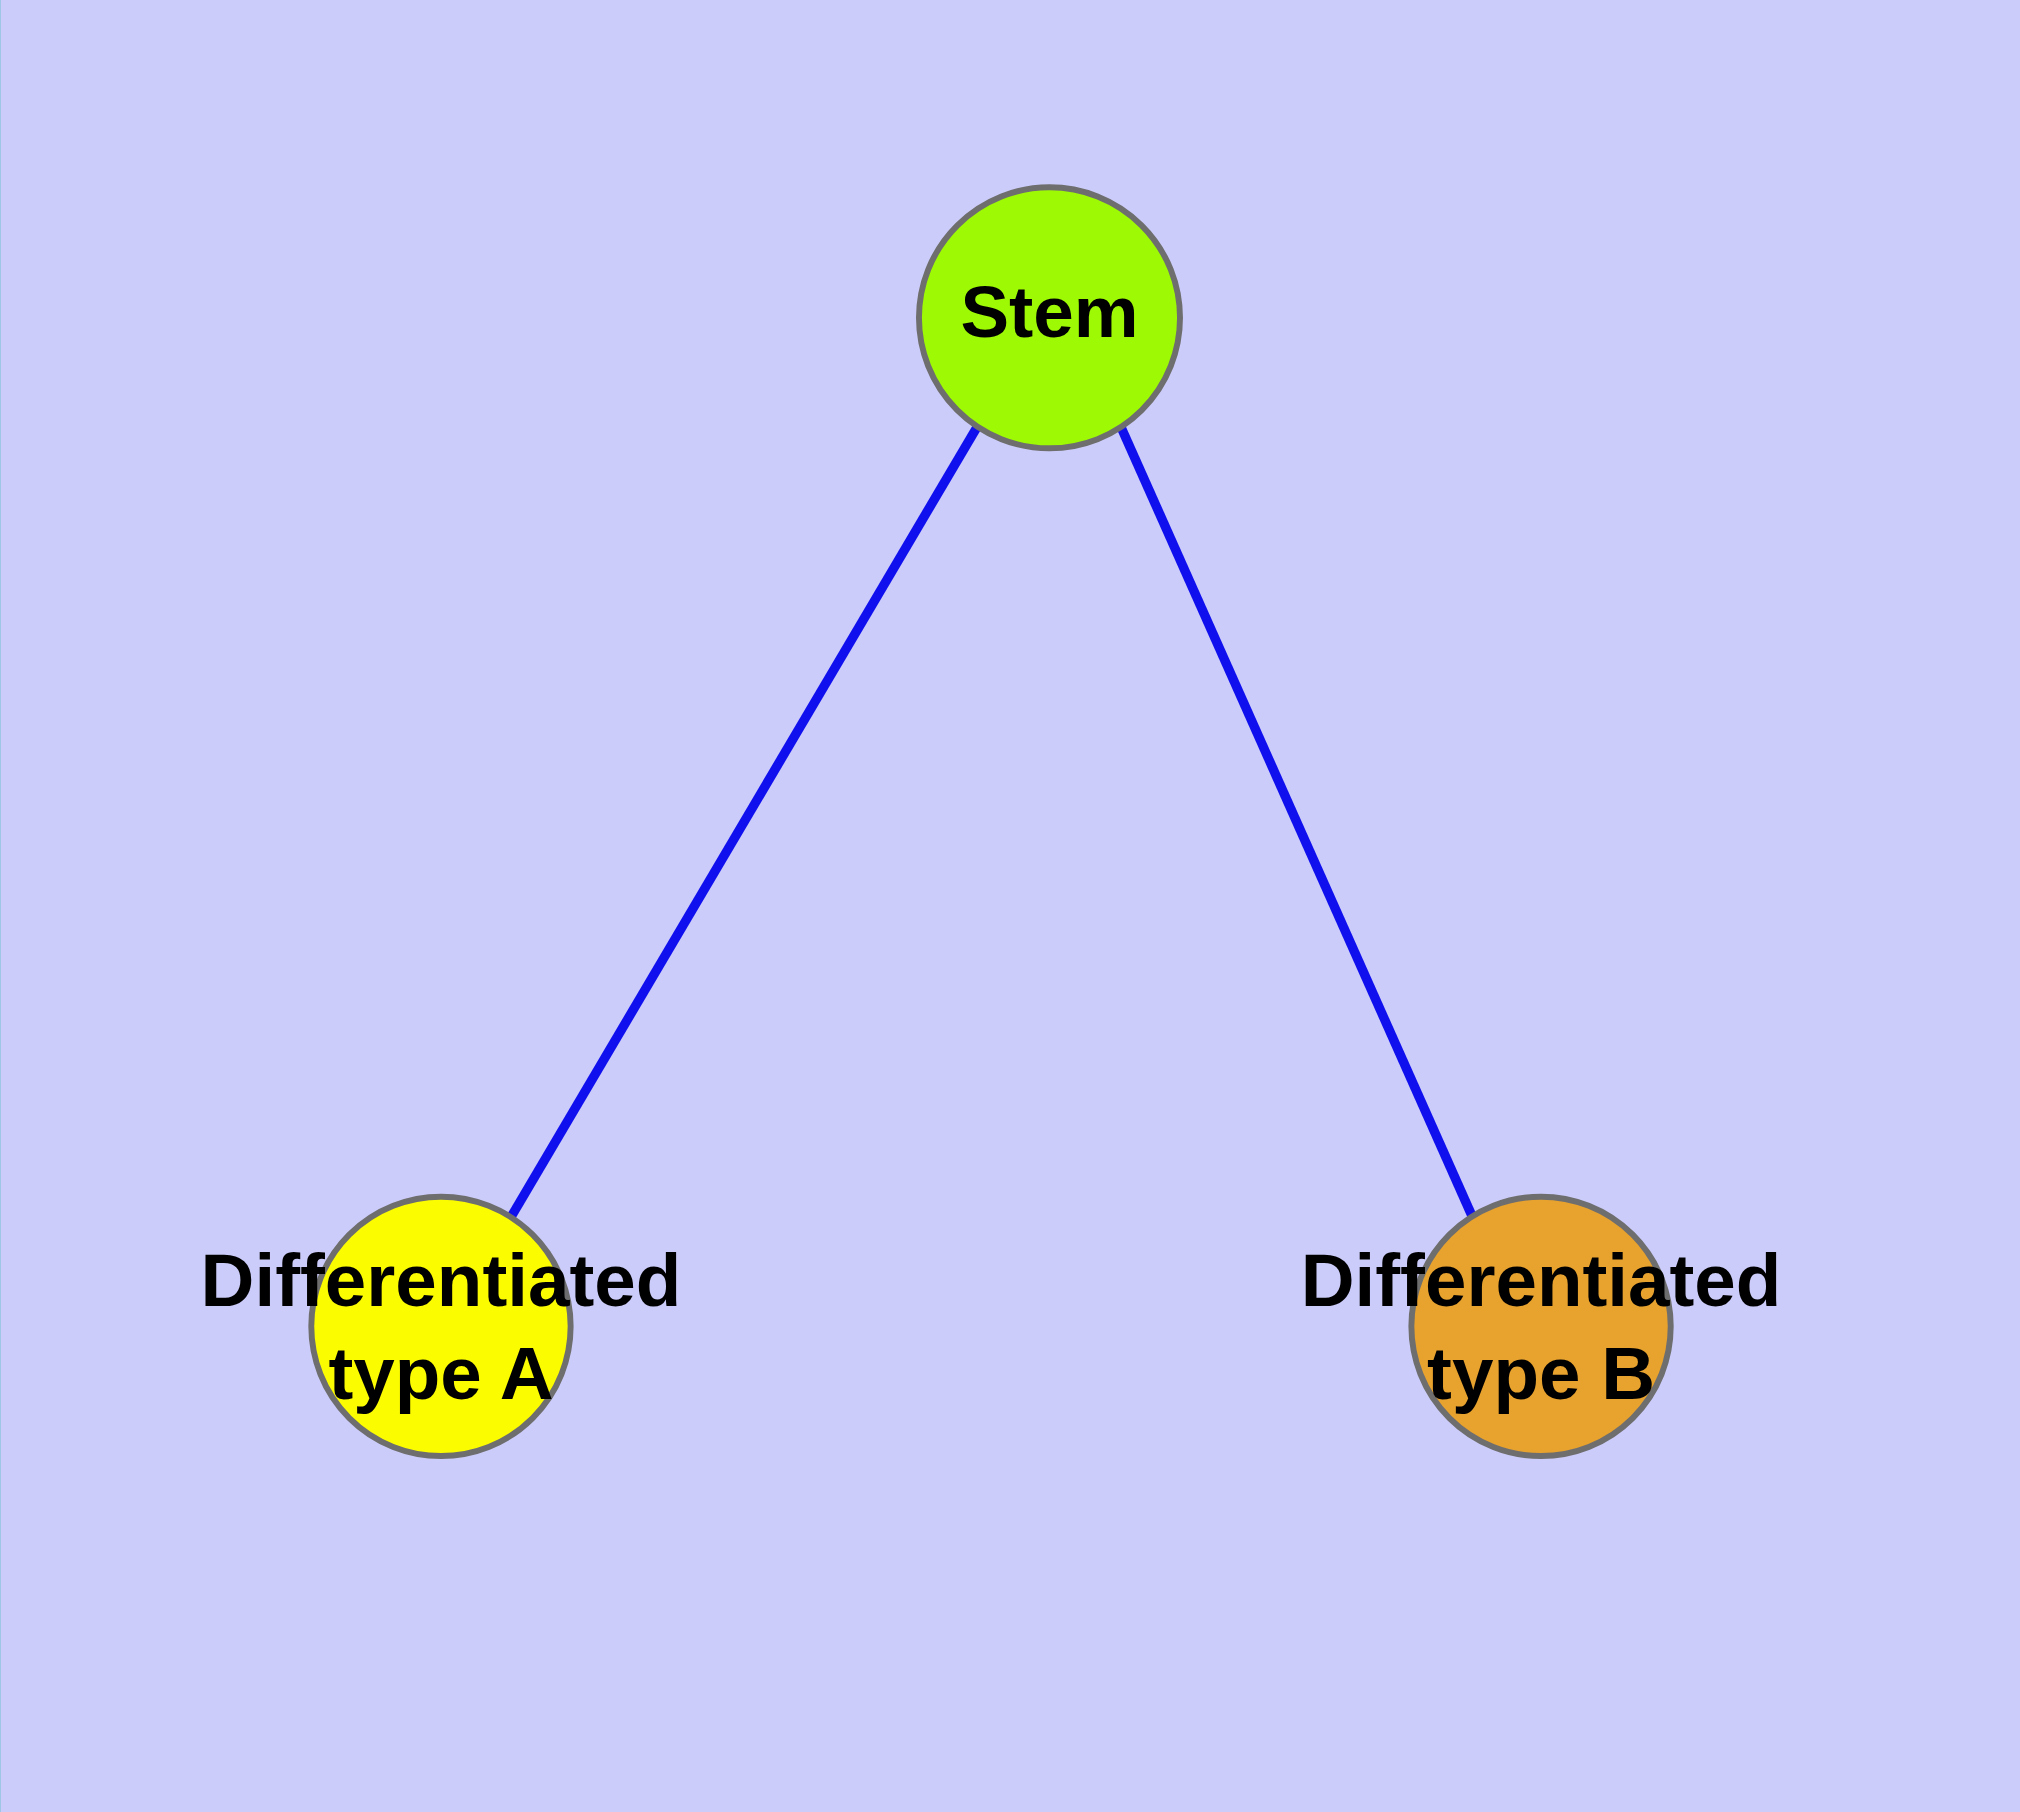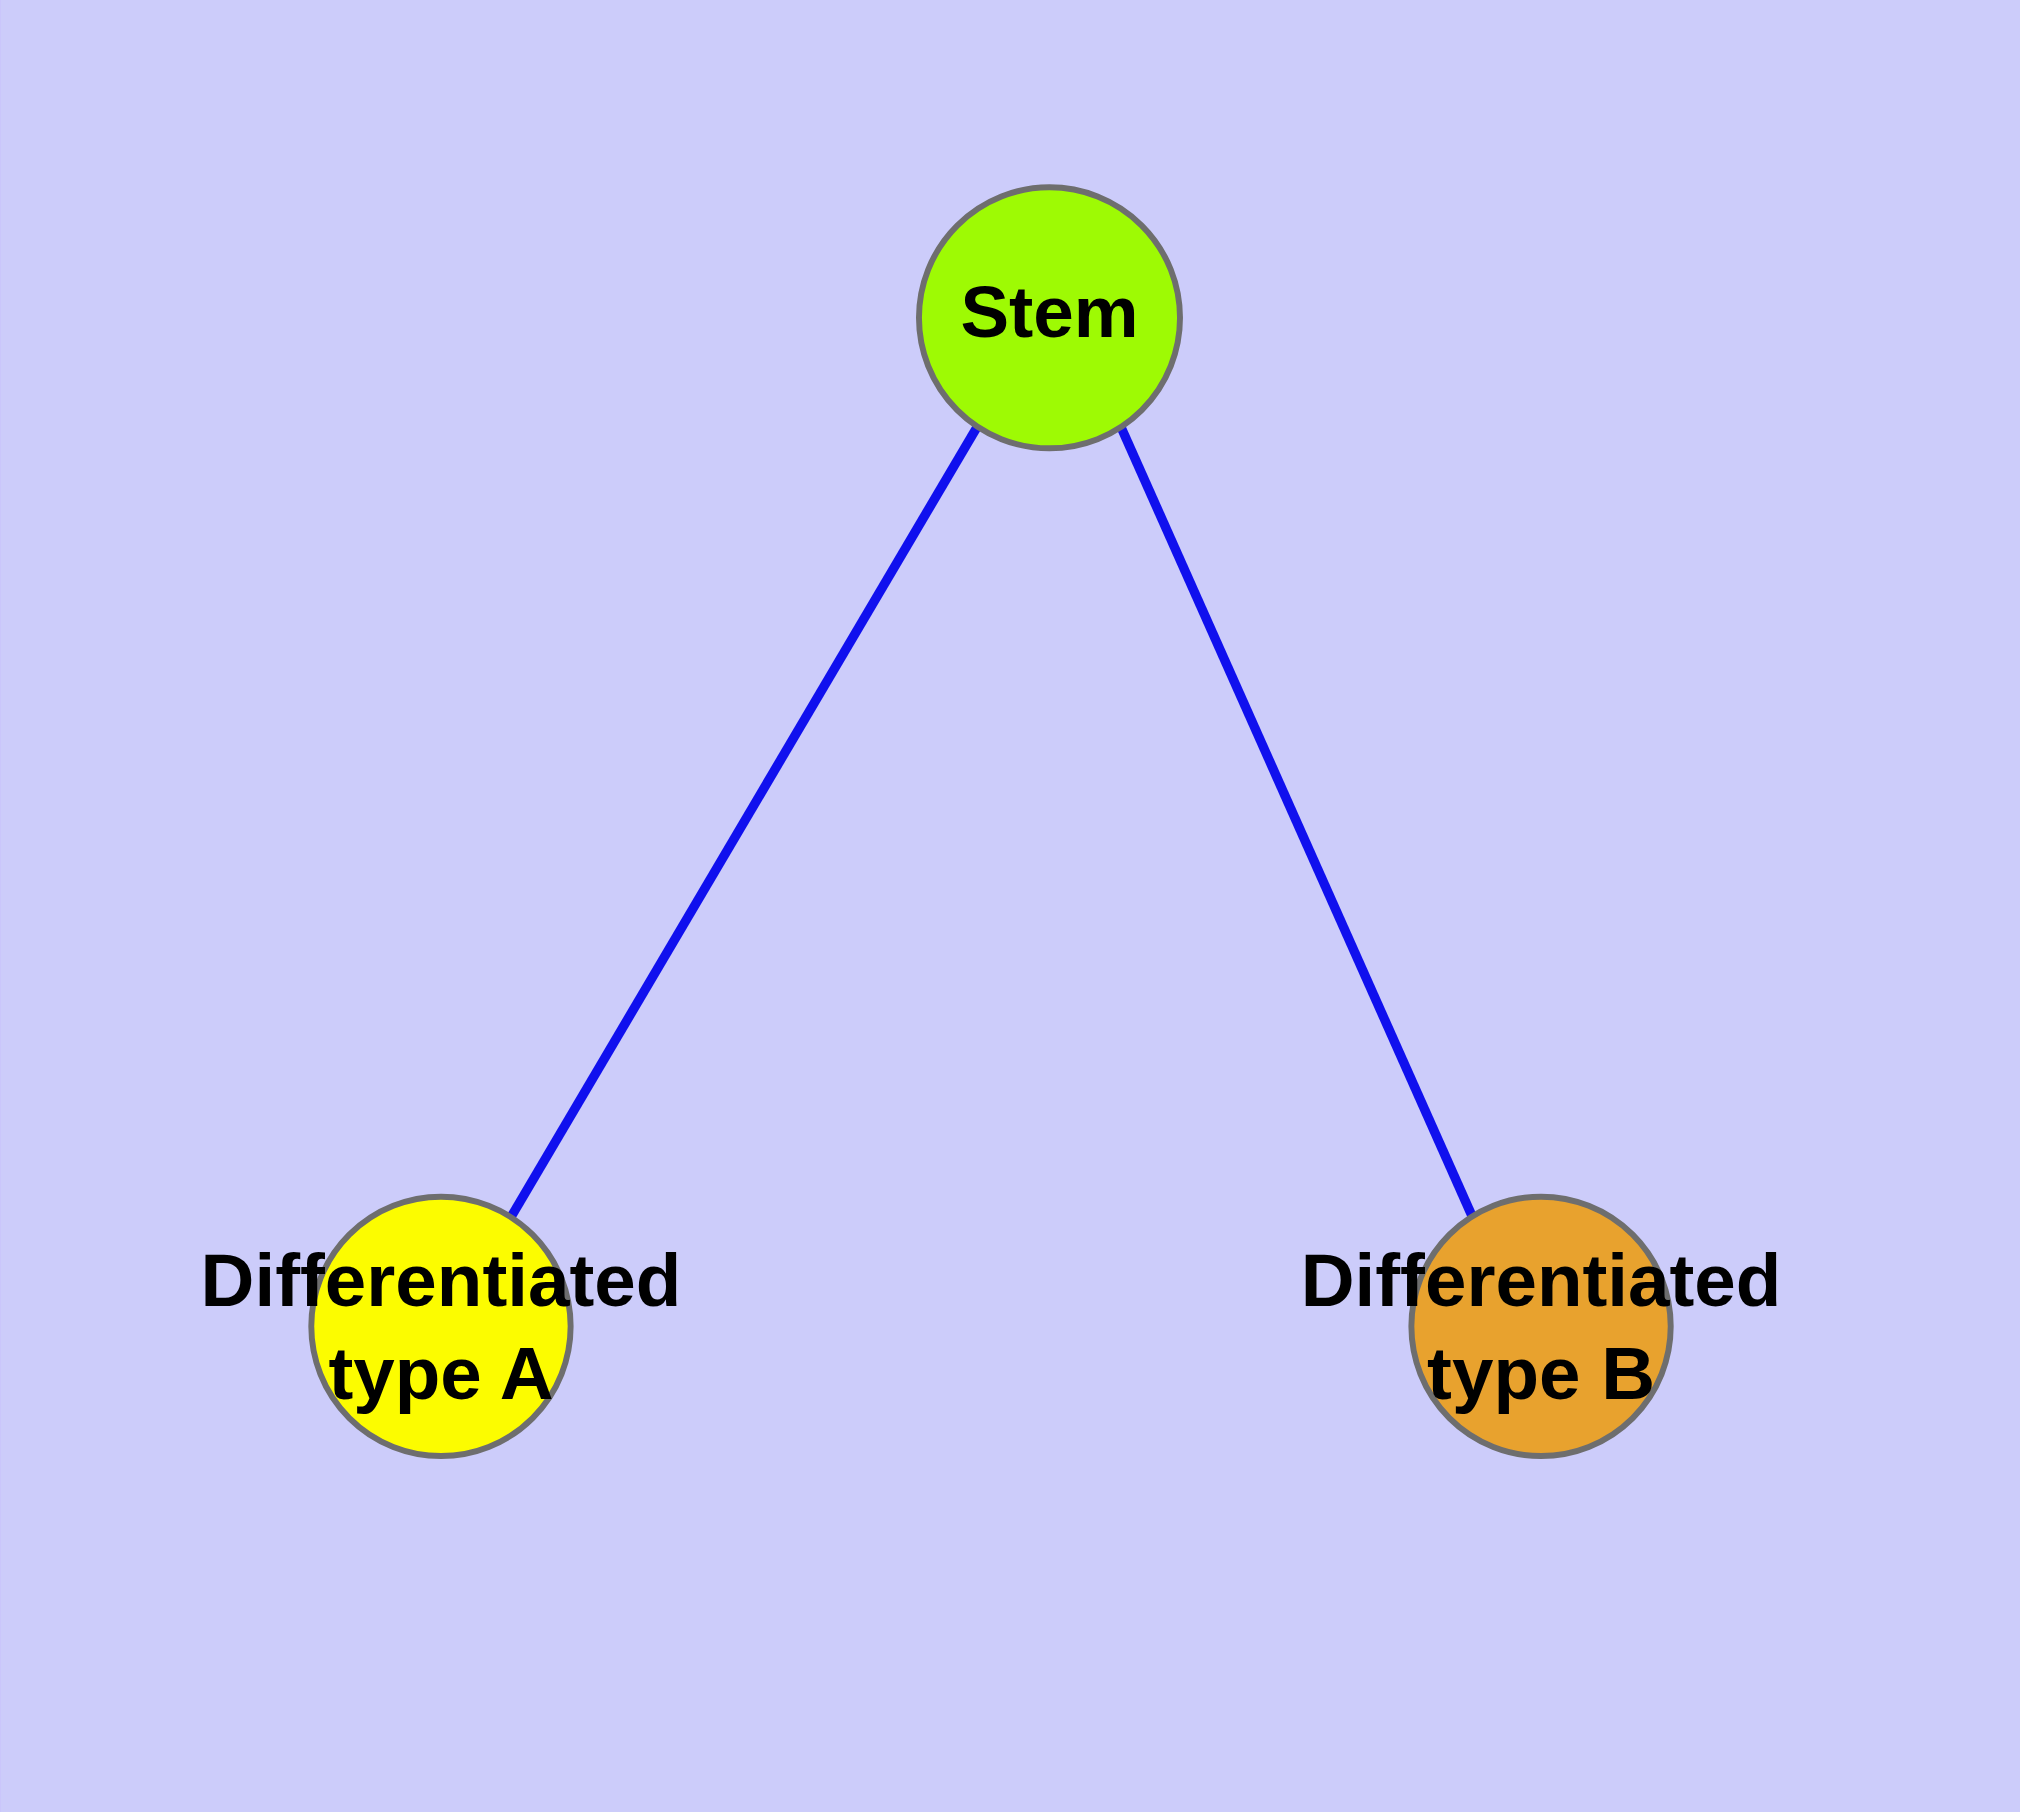--- a/index.html
+++ b/index.html
@@ -27,21 +27,21 @@
     text-anchor: middle;
     dominant-baseline: middle;
     paint-order: normal;
   }
   .node-label-stem { font-size: 86px; }
   .node-label-diff { font-size: 88px; }
 </style>
 </head>
 <body>
 
-<div id="canvas-wrap" style="background: #c4b5fd;">
+<div id="canvas-wrap" style="background: #14b8a6;">
   <svg id="graph-svg" viewBox="0 0 2384 2138" xmlns="http://www.w3.org/2000/svg">
     <rect id="bg-rect" x="0" y="0" width="2384" height="2138" fill="#ccccfa"></rect>
     <g id="edges-layer">
         <line x1="1153" y1="503" x2="602" y2="1437" stroke="#1010ee" stroke-width="11" stroke-linecap="butt"></line>
         <line x1="1322" y1="503" x2="1738" y2="1438" stroke="#1010ee" stroke-width="11" stroke-linecap="butt"></line>
       </g>
     <g id="nodes-layer">
         <g>
           <circle cx="1238" cy="375" r="154" fill="#9efa04" stroke="#6e6e6e" stroke-width="7"></circle>
           <text x="1238" y="375" class="node-label node-label-stem" font-size="86"><tspan x="1238" y="375">Stem</tspan></text>

